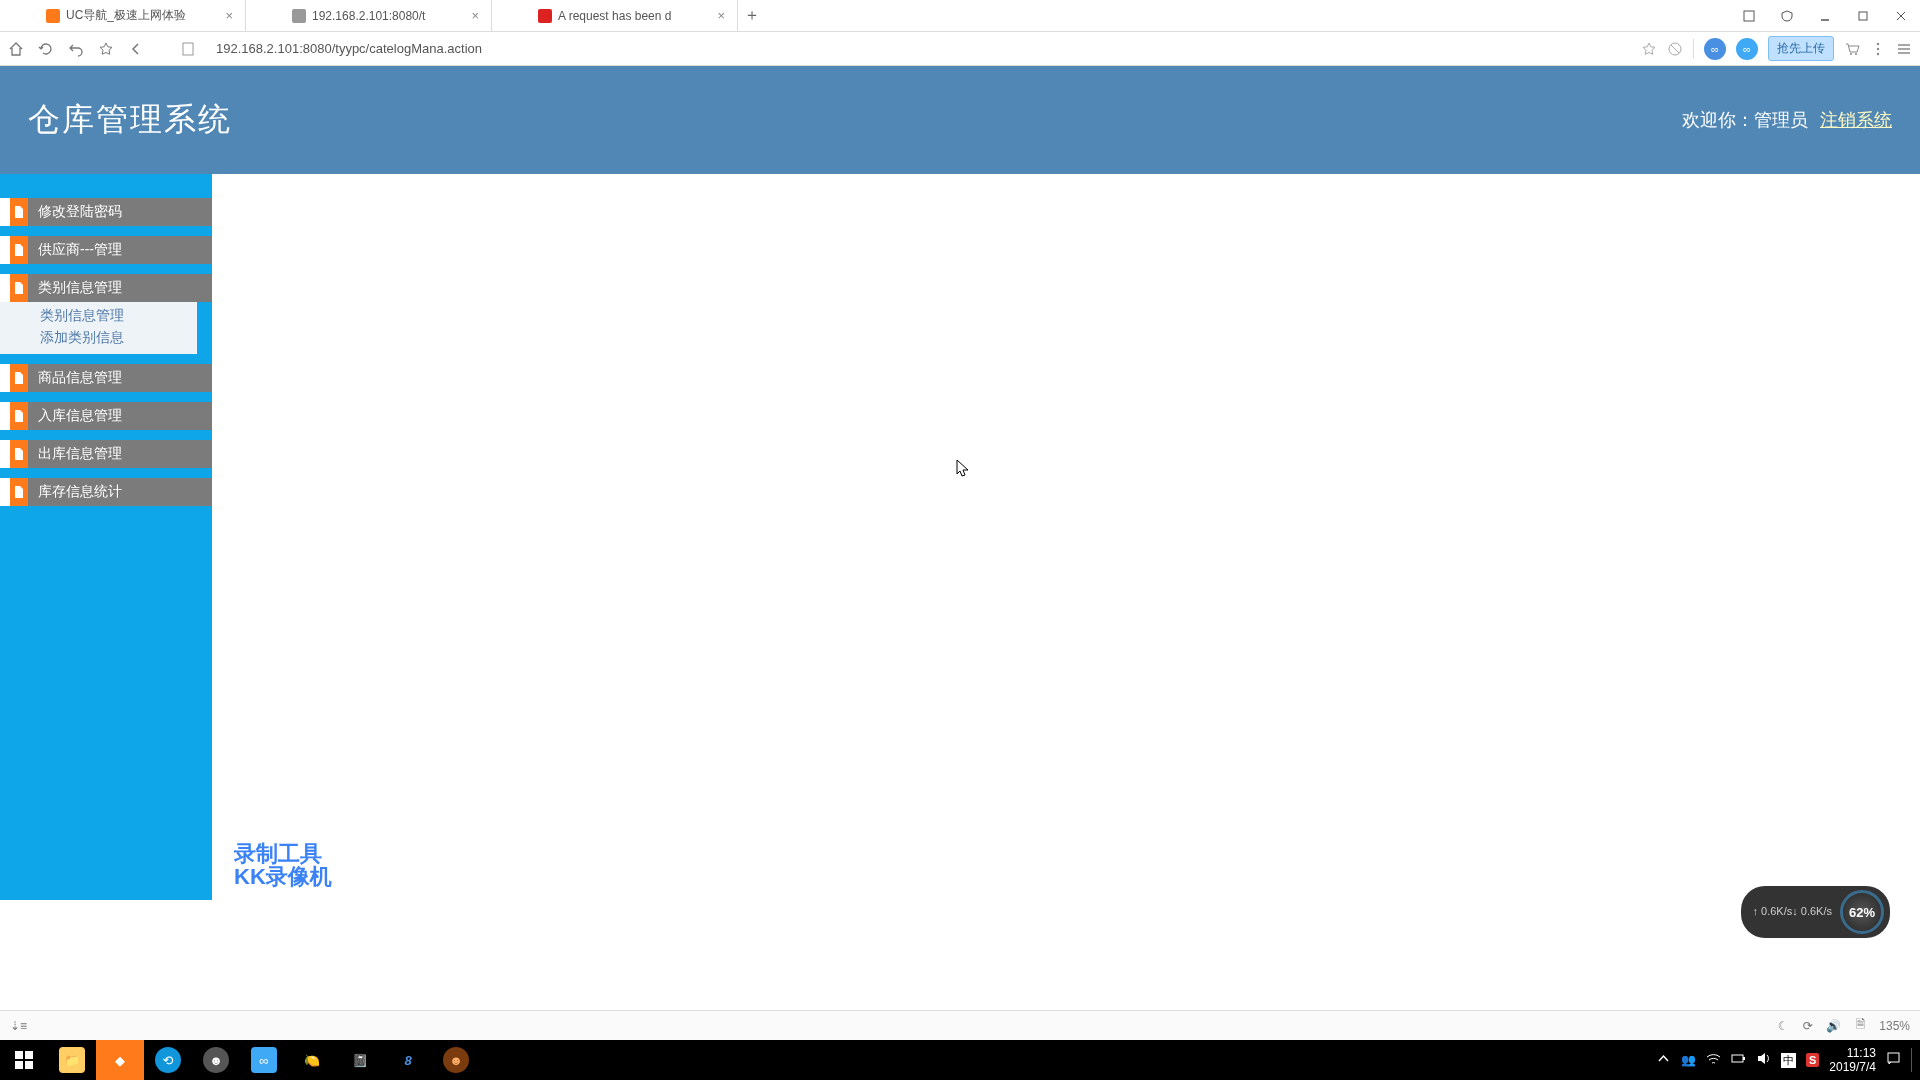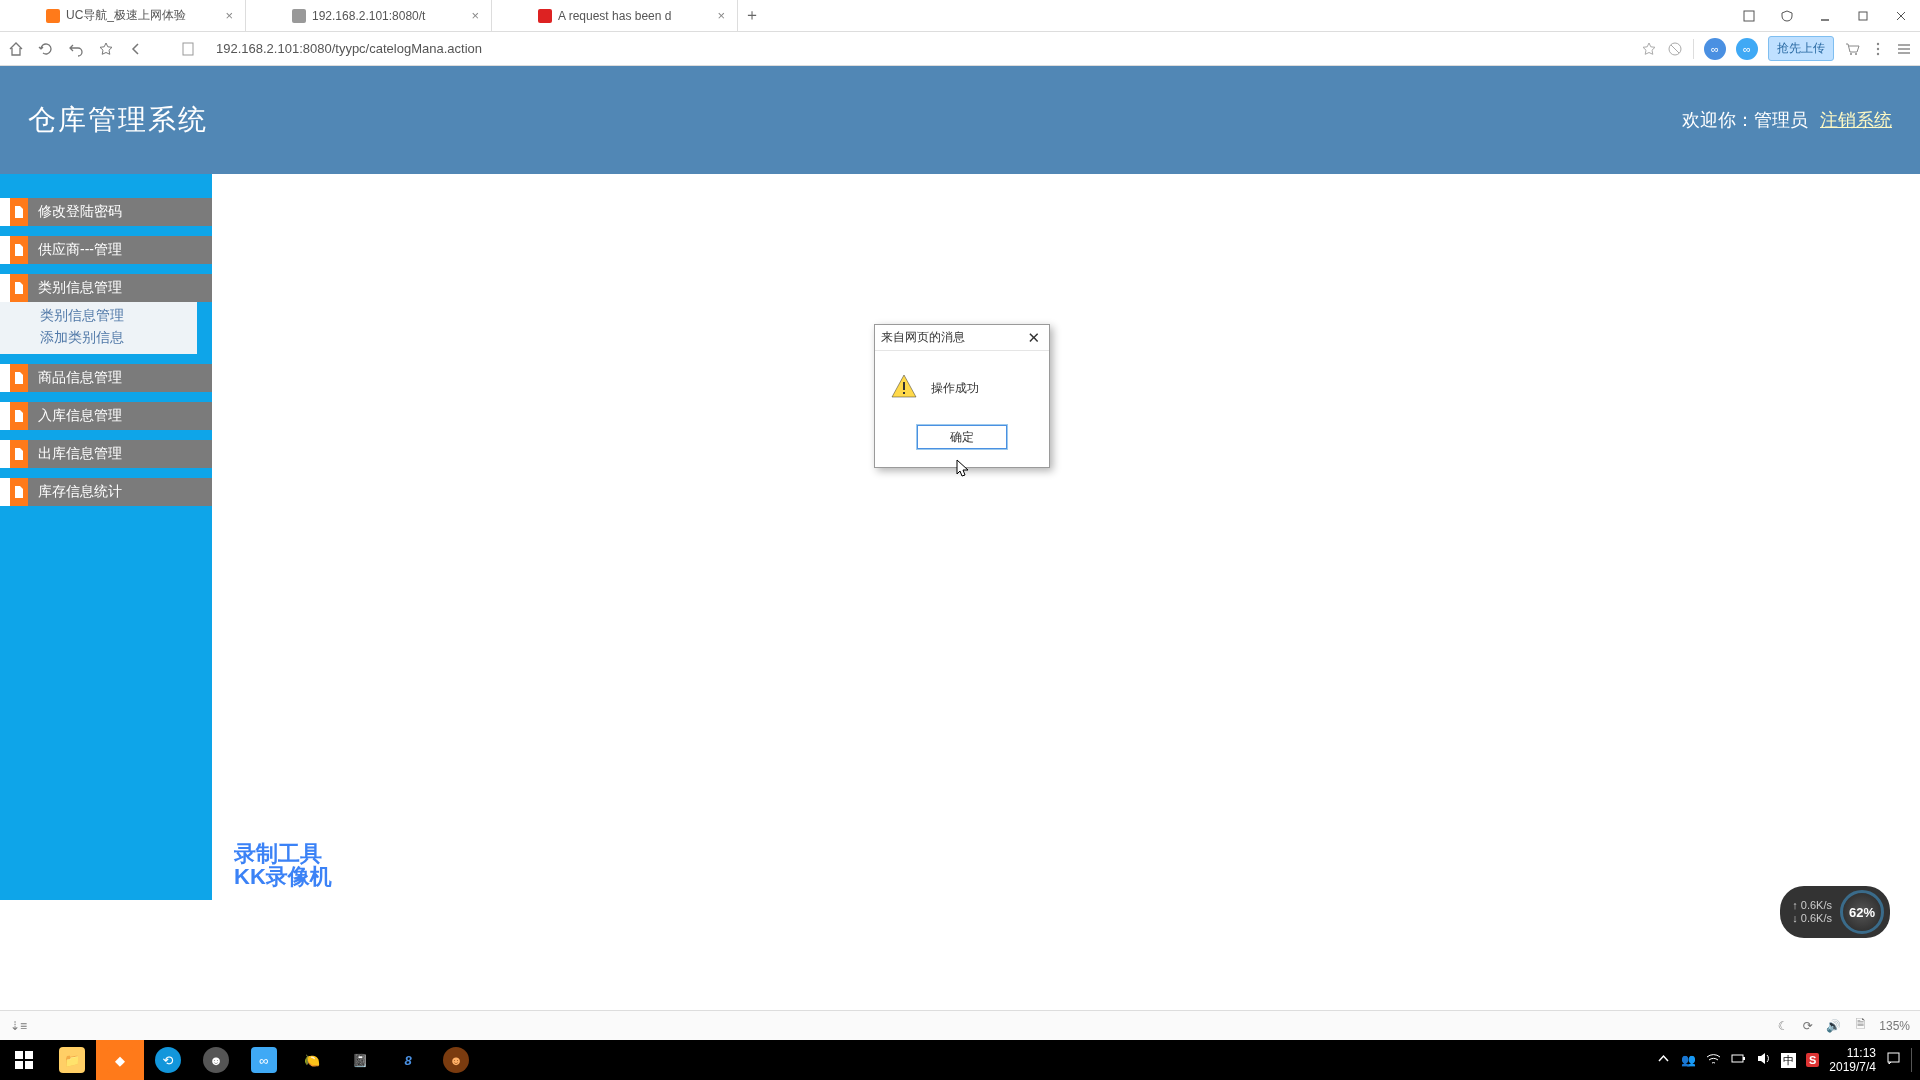--- a/index.html
+++ b/index.html
@@ -24,21 +24,21 @@
     .addr-spacer{flex:1;}
     .addr-right{display:flex;align-items:center;gap:10px;}
     .ext-badge{width:22px;height:22px;border-radius:50%;background:#4a90e2;color:#fff;display:flex;align-items:center;justify-content:center;font-size:11px;}
     .ext-badge2{width:22px;height:22px;border-radius:50%;background:#3fa9f5;color:#fff;display:flex;align-items:center;justify-content:center;font-size:11px;}
     .upload-btn{background:#bfe0ff;border:1px solid #7fbef0;color:#2a6aa3;font-size:12px;padding:3px 8px;border-radius:3px;}
     .cart-ico{color:#888;}
     .menu-ico{color:#888;}
     
     .page-viewport{height:calc(100% - 32px - 34px - 30px - 40px); position:relative;}
     .app-header{height:108px;background:#5187b5;display:flex;align-items:center;padding:0 28px;color:#fff;}
-    .app-title{font-size:28px;font-weight:400;letter-spacing:2px;font-family:Liberation Serif, serif;}
+    .app-title{font-size:32px;font-weight:400;letter-spacing:2px;font-family:Liberation Serif, serif;}
     .app-header-right{margin-left:auto;display:flex;align-items:flex-end;gap:12px;font-size:18px;}
     .logout{color:#fef9c3;text-decoration:underline;}
     .app-body{display:flex;height:726px;background:#5b8fbb;}
     .sidebar{width:212px;background:#0ea5e9;padding-top:24px;}
     .side-item{display:flex;align-items:center;height:28px;margin-bottom:10px;cursor:pointer;}
     .side-stripe{width:10px;height:100%;background:#fff;}
     .side-stripe-inner{width:18px;height:100%;background:#ff7a1a;display:flex;align-items:center;justify-content:center;}
     .side-stripe-inner svg{width:10px;height:12px;fill:#fff;}
     .side-label{flex:1;background:#7b7b7b;color:#fff;height:100%;display:flex;align-items:center;padding-left:10px;font-size:14px;}
     .side-sub{padding:2px 0 6px 40px;background:#eef3f7;margin:-10px 0 10px 0;width:197px;}
@@ -54,21 +54,21 @@
     .modal-foot{display:flex;justify-content:center;padding:0 0 18px 0;}
     .ok-btn{width:90px;height:24px;background:#fff;border:1px solid #4a90e2;outline:1px solid #9ecaed;font-size:12px;color:#333;cursor:pointer;}
     .cursor-img{position:absolute;left:744px;top:285px;}
     .cursor-img svg{width:14px;height:20px;}
     
     .watermark{position:absolute;left:22px;bottom:12px;font-size:22px;font-weight:900;color:#3b82f6;text-shadow:-1px -1px 0 #fff,1px -1px 0 #fff,-1px 1px 0 #fff,1px 1px 0 #fff;line-height:1.05;white-space:pre;}
     
     .browser-status{height:30px;border-top:1px solid #ddd;display:flex;align-items:center;padding:0 10px;font-size:12px;color:#777;background:#fafafa;}
     .browser-status .spacer{flex:1;}
     .speed-widget{position:absolute;right:30px;bottom:72px;display:flex;align-items:center;background:#333;border-radius:24px;padding:4px 6px 4px 12px;color:#ccc;font-size:11px;gap:8px;}
-    .speed-lines{display:flex;flex-direction:column;line-height:1.2;}
+    .speed-lines{display:flex;line-height:1.2;}
     .speed-pct{width:44px;height:44px;border-radius:50%;background:radial-gradient(circle,#555 0%,#333 70%);border:3px solid #3a6b8a;display:flex;align-items:center;justify-content:center;color:#fff;font-size:13px;font-weight:bold;}
     
     .taskbar{height:40px;background:#000;display:flex;align-items:center;color:#fff;position:relative;}
     .tb-btn{width:48px;height:40px;display:flex;align-items:center;justify-content:center;}
     .tb-btn.hl{background:#ff7a1a;}
     .tb-ico{width:26px;height:26px;border-radius:4px;display:flex;align-items:center;justify-content:center;font-size:13px;}
     .tray{margin-left:auto;display:flex;align-items:center;gap:10px;padding-right:8px;font-size:12px;}
     .tray-time{text-align:right;line-height:1.2;}
     .tray-ico{color:#fff;}
     .tray-ico svg{width:15px;height:15px;}
@@ -273,39 +273,20 @@
           <span class="side-stripe-inner">
             <svg viewBox="0 0 10 12">
               <path d="M1 0h5l3 3v9H1z"></path>
             </svg>
           </span>
         <span class="side-label">库存信息统计</span>
       </div>
     </div>
     <div class="content">
 
-      <div class="modal">
-        <div class="modal-title">
-          <span>来自网页的消息</span>
-          <span class="modal-close">✕</span>
-        </div>
-        <div class="modal-body">
-          <span class="warn-ico">
-            <svg viewBox="0 0 26 26">
-                <path d="M13 2L25 24H1z" fill="#ffd94a" stroke="#333" stroke-width="0.5"></path>
-                <rect x="12" y="9" width="2" height="8" fill="#333"></rect>
-                <rect x="12" y="19" width="2" height="2" fill="#333"></rect>
-              </svg>
-          </span>
-          <span class="modal-msg">操作成功</span>
-        </div>
-        <div class="modal-foot">
-          <button class="ok-btn">确定</button>
-        </div>
-      </div>
       <span class="cursor-img">
         <svg viewBox="0 0 14 20">
             <path d="M1 1l0 14 3-3 2 5 3-1-2-5 5 0z" fill="#fff" stroke="#000"></path>
           </svg>
       </span>
       <div class="watermark"><span>录制工具</span>
 <span>KK录像机</span></div>
     </div>
   </div>
 

